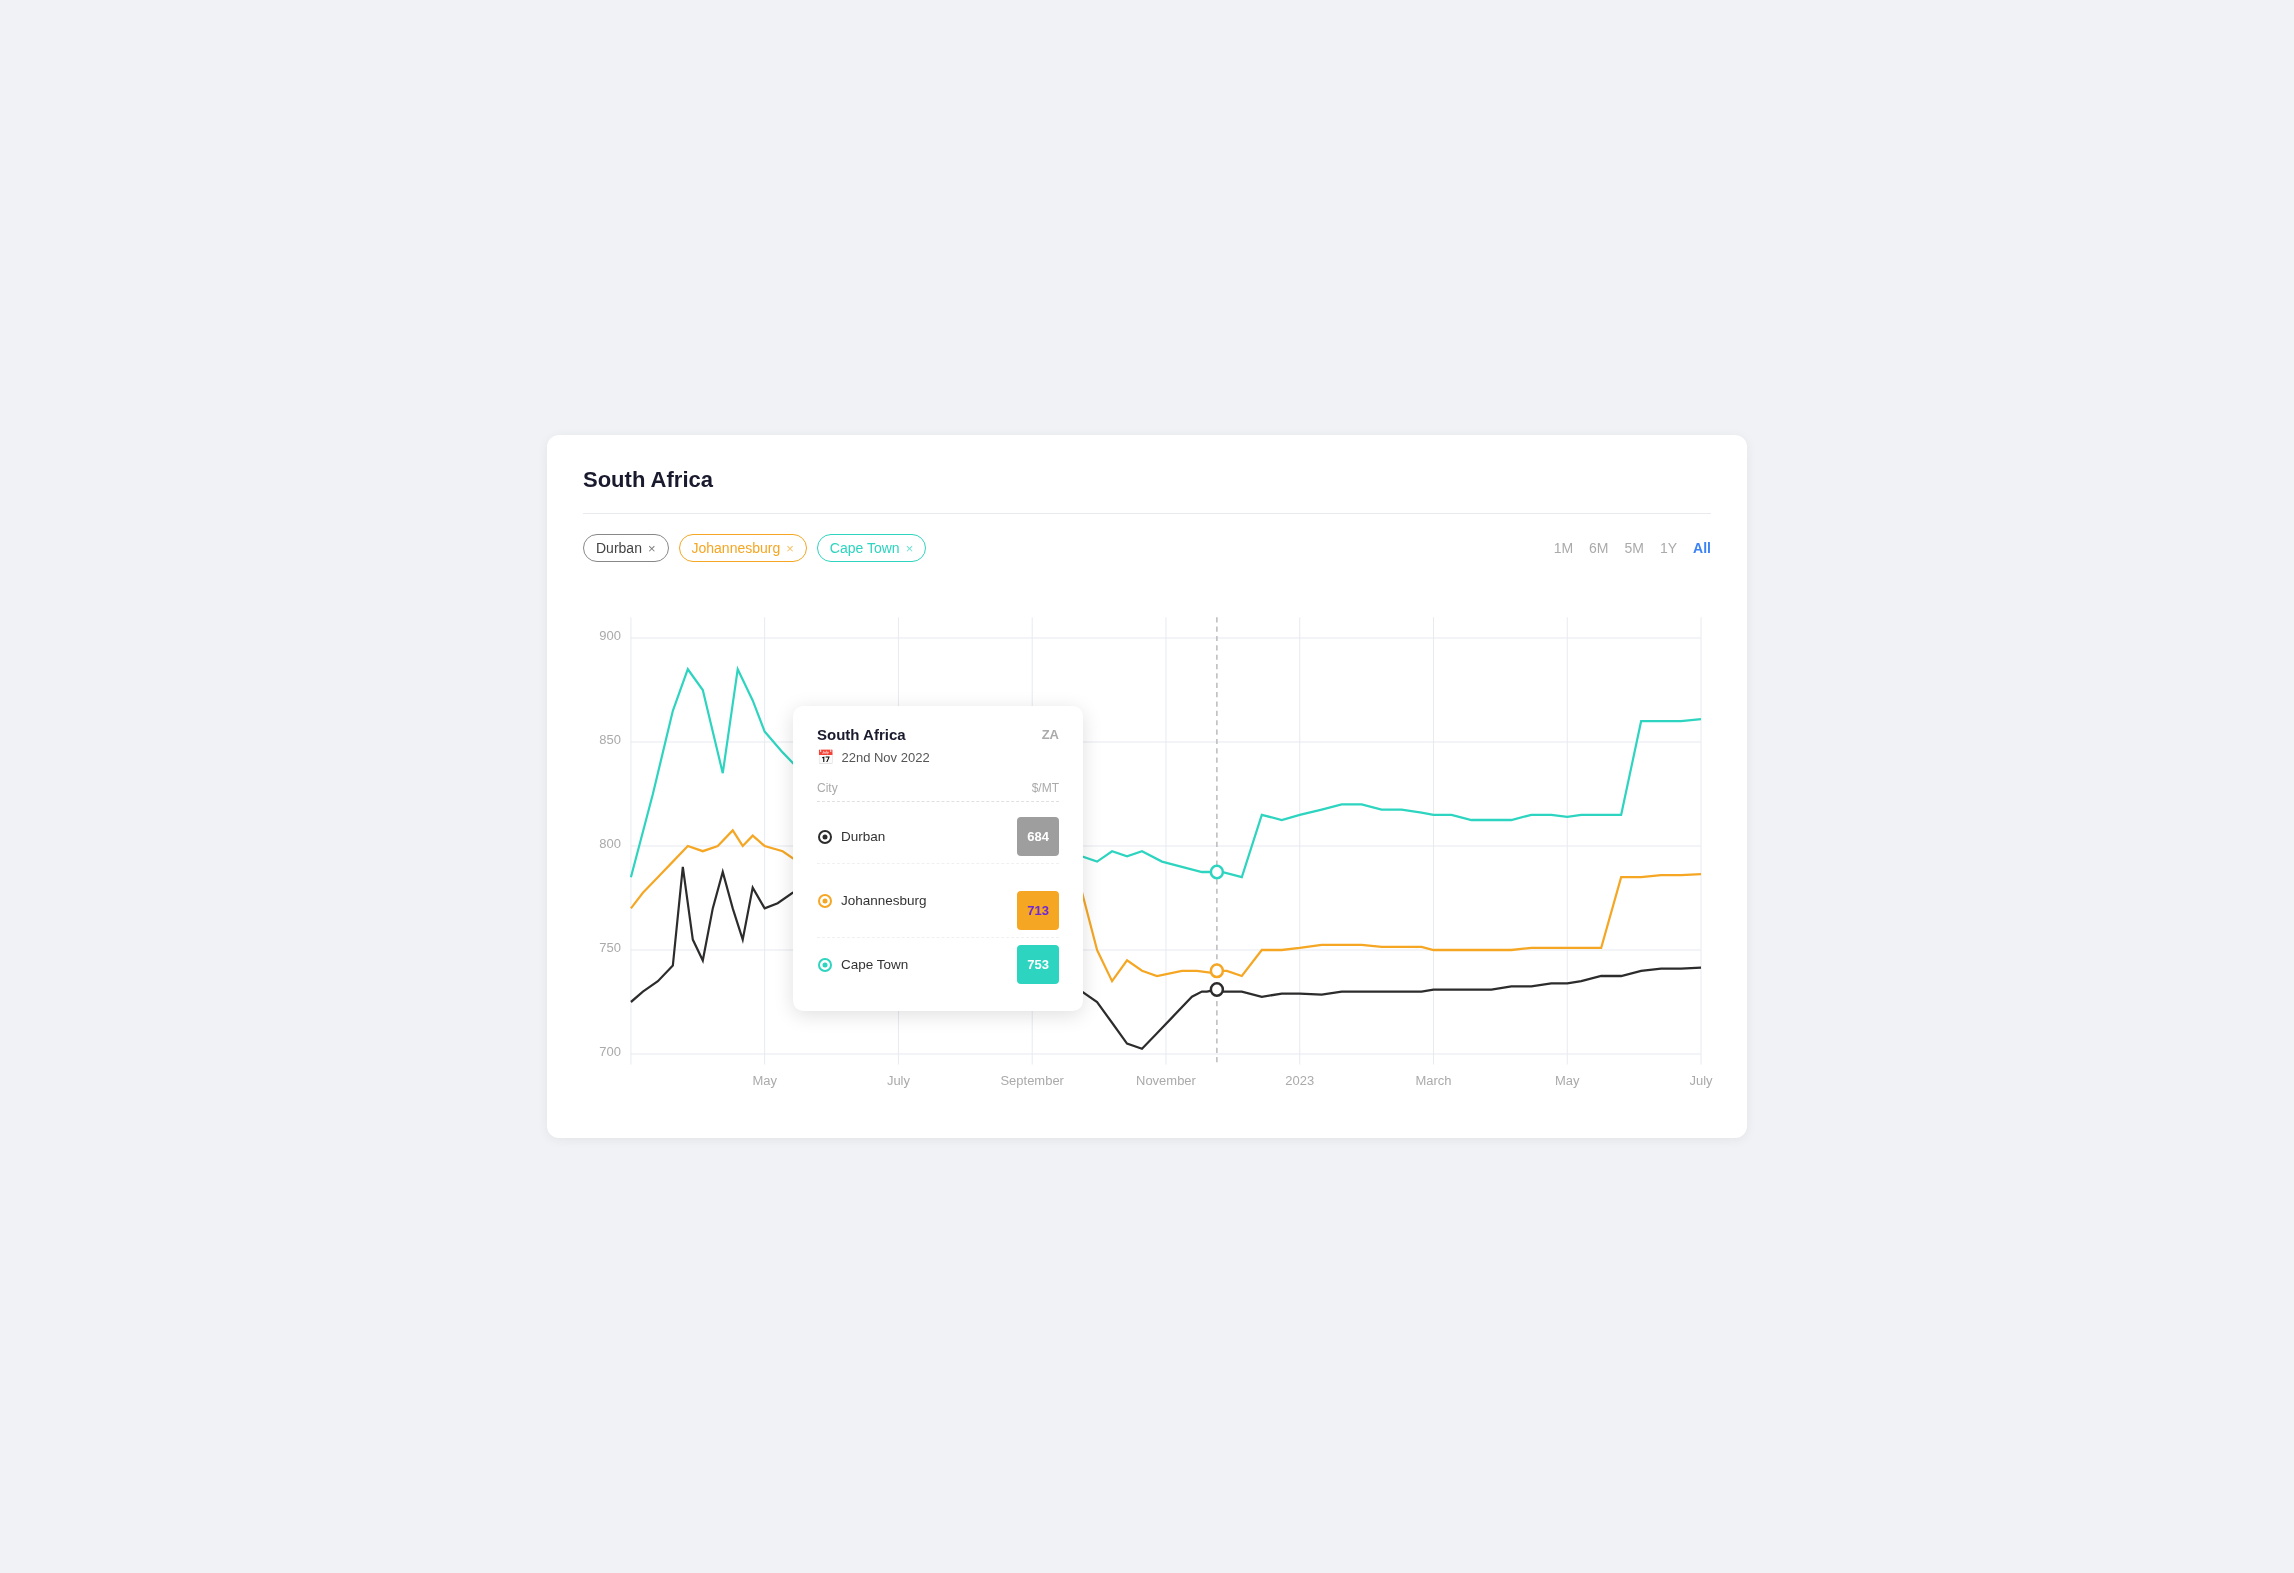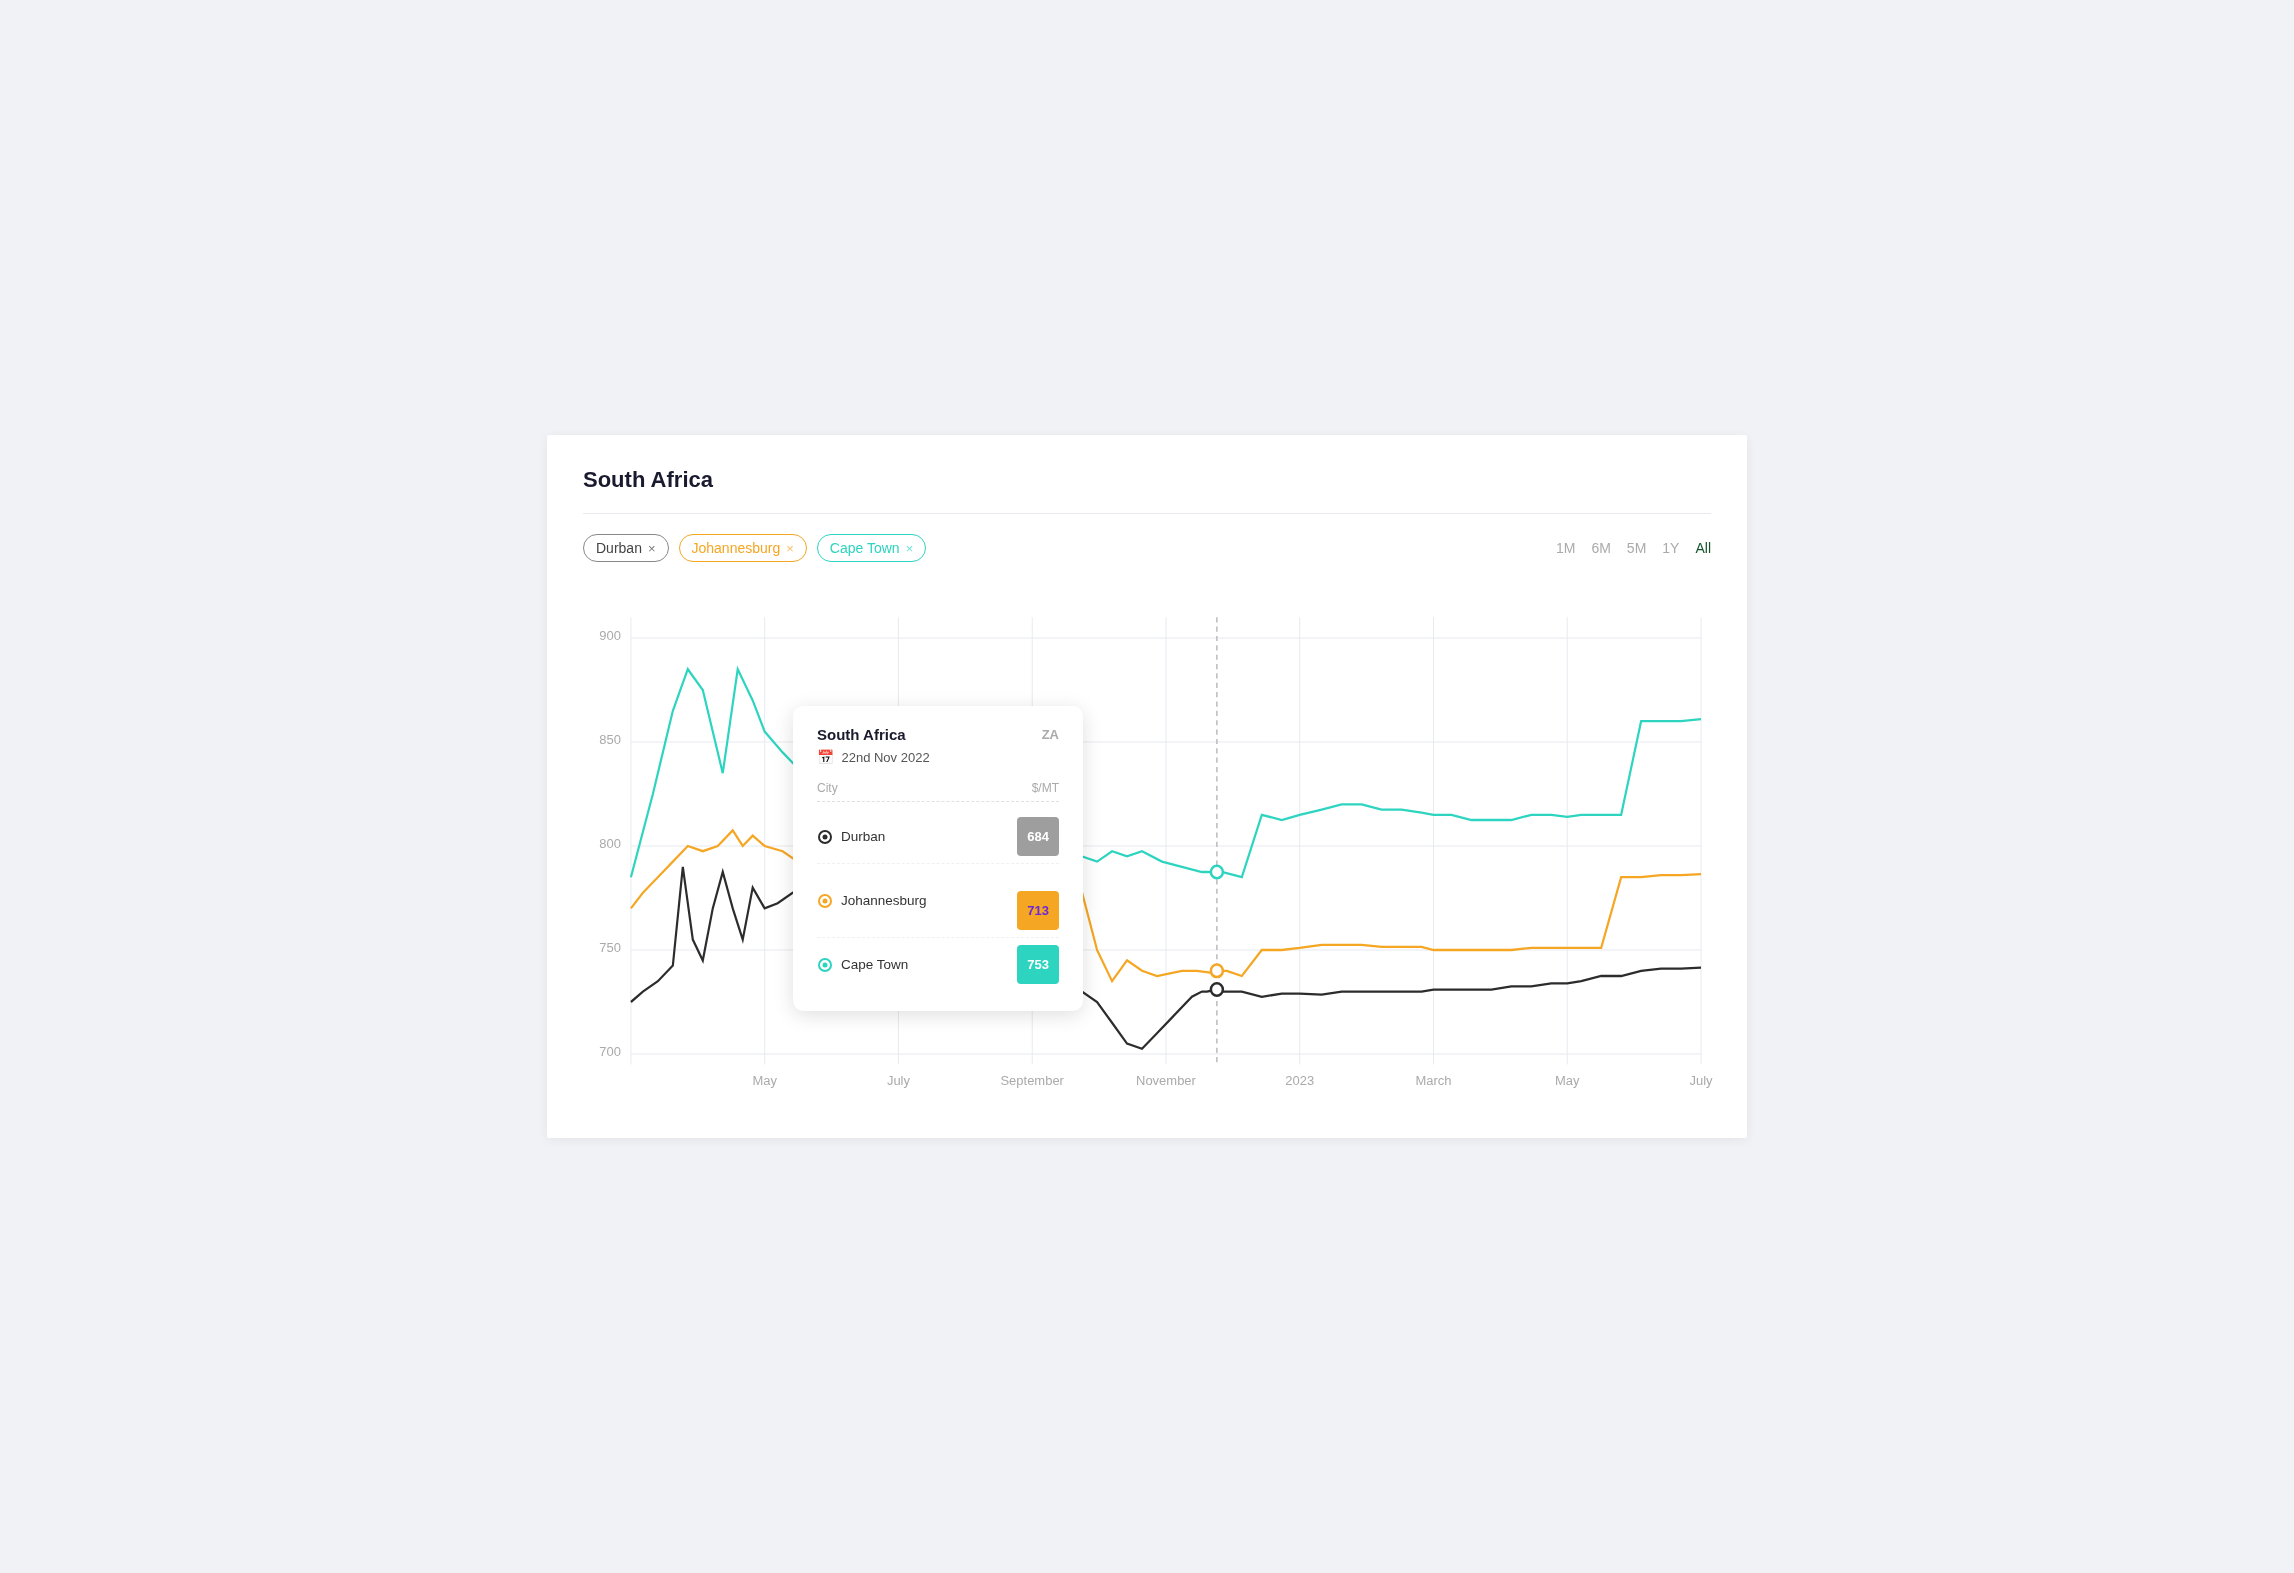--- a/index.html
+++ b/index.html
@@ -7,21 +7,21 @@
       background: #f0f2f5;
       font-family: -apple-system, BlinkMacSystemFont, 'Segoe UI', sans-serif;
       display: flex;
       justify-content: center;
       align-items: center;
       min-height: 100vh;
       padding: 20px;
     }
     .card {
       background: #fff;
-      border-radius: 2px;
+      border-radius: 12px;
       padding: 32px 36px;
       width: 1200px;
       max-width: 100%;
       box-shadow: 0 2px 12px rgba(0,0,0,0.06);
     }
     .page-title {
       font-size: 22px;
       font-weight: 600;
       color: #1a1a2e;
       margin-bottom: 20px;
@@ -78,22 +78,22 @@
     }
     .time-btn {
       font-size: 14px;
       color: #aaa;
       cursor: pointer;
       background: none;
       border: none;
       font-weight: 500;
     }
     .time-btn.active {
-      color: #14532d;
-      font-weight: 400;
+      color: #3b82f6;
+      font-weight: 700;
     }
     .chart-area {
       position: relative;
       width: 100%;
       height: 520px;
     }
     svg.chart-svg {
       width: 100%;
       height: 100%;
       overflow: visible;

